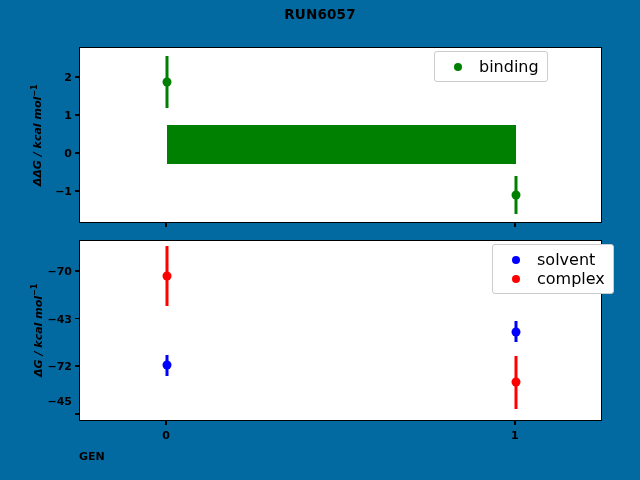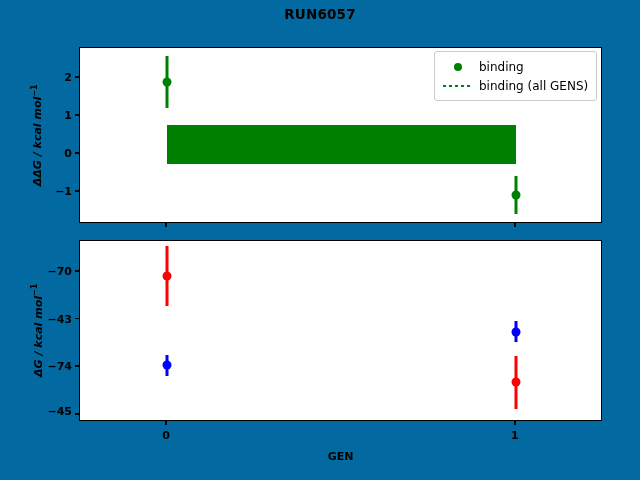--- a/index.html
+++ b/index.html
@@ -84,21 +84,20 @@
     white-space: nowrap;
     transform-origin: 50% 50%;
     transform: rotate(-90deg);
     text-align: center;
   }
   .xlabel {
     position: absolute;
     font-size: 11px;
     font-weight: bold;
     color: #000000;
-    text-align: center;
     white-space: nowrap;
   }
   .sup {
     font-size: 8px;
     vertical-align: super;
   }
   .ital {
     font-style: italic;
   }
   
@@ -147,21 +146,21 @@
   }
   .legend-dotted {
     width: 30px;
     height: 2px;
     display: block;
     background-image: linear-gradient(to right, #008000 55%, rgba(0,0,0,0) 0%);
     background-size: 6px 2px;
     background-repeat: repeat-x;
   }
   .legend-label {
-    font-size: 12px;
+    font-size: 16px;
     color: #000000;
     padding-left: 4px;
     white-space: nowrap;
   }
 </style>
 </head>
 <body>
 
 <div id="figure">
 
@@ -192,56 +191,64 @@
       </div>
   </div>
 
   <div class="legend" id="legend-top" style="top: 51px; left: 434px;">
     <div class="legend-row">
       <span class="legend-key">
           <span class="legend-dot" id="lk-t0" style="background: rgb(0, 128, 0);"></span>
         </span>
       <span class="legend-label">binding</span>
     </div>
-    <div class="legend-row">
-      <span class="legend-key">
-          <span class="legend-dotted" id="lk-t1"></span>
-        </span>
-      <span class="legend-label">binding (all GENS)</span>
-    </div>
   </div>
 
   <div class="ylabel" id="ylabel-bottom" style="left: -9.5px; top: 323px;">
     <span class="ital">ΔG / kcal mol</span><span class="sup">−1</span>
   </div>
 
   <div id="bottom-ticks">
       <div class="ytick-mark" style="left: 75px; top: 270.161px;"></div>
       <div class="ytick-label" style="left: 31px; top: 270.961px; width: 41px;">−70</div>
       <div class="ytick-mark" style="left: 75px; top: 317.792px;"></div>
       <div class="ytick-label" style="left: 31px; top: 318.592px; width: 41px; text-align: right;">−43</div>
       <div class="ytick-mark" style="left: 75px; top: 365.424px;"></div>
-      <div class="ytick-label" style="left: 31px; top: 366.224px; width: 41px;">−74</div>
+      <div class="ytick-label" style="left: 31px; top: 366.224px; width: 41px;">−72</div>
       <div class="ytick-mark" style="left: 75px; top: 413.055px;"></div>
-      <div class="ytick-label" style="left: 31px; top: 411px; width: 41px; text-align: right;">−45</div>
+      <div class="ytick-label" style="left: 31px; top: 401px; width: 41px; text-align: right;">−45</div>
     </div>
 
   <div class="axes" id="axes-bottom">
     <div id="bottom-plot-area">
         <div class="errbar" style="left: 87.1667px; top: 113.839px; height: 20.9579px; background: rgb(0, 0, 255);"></div>
         <div class="marker" style="left: 87.1667px; top: 124.318px; background: rgb(0, 0, 255);"></div>
         <div class="errbar" style="left: 435.833px; top: 80.0211px; height: 20.9579px; background: rgb(0, 0, 255);"></div>
         <div class="marker" style="left: 435.833px; top: 90.5px; background: rgb(0, 0, 255);"></div>
         <div class="errbar" style="left: 87.1667px; top: 4.76316px; height: 60.0158px; background: rgb(255, 0, 0);"></div>
         <div class="marker" style="left: 87.1667px; top: 34.7711px; background: rgb(255, 0, 0);"></div>
         <div class="errbar" style="left: 435.833px; top: 114.792px; height: 53.3474px; background: rgb(255, 0, 0);"></div>
         <div class="marker" style="left: 435.833px; top: 141.466px; background: rgb(255, 0, 0);"></div>
       </div>
   </div>
 
+  <div class="legend" id="legend-bottom" style="top: 244px; left: 492px;">
+    <div class="legend-row">
+      <span class="legend-key">
+          <span class="legend-dot" id="lk-b0" style="background: rgb(0, 0, 255);"></span>
+        </span>
+      <span class="legend-label">solvent</span>
+    </div>
+    <div class="legend-row">
+      <span class="legend-key">
+          <span class="legend-dot" id="lk-b1" style="background: rgb(255, 0, 0);"></span>
+        </span>
+      <span class="legend-label">complex</span>
+    </div>
+  </div>
 
   <div id="xticks">
       <div class="xtick-mark" style="left: 165.367px; top: 421px;"></div>
       <div class="xtick-label" style="left: 166.167px; top: 429px;">0</div>
       <div class="xtick-mark" style="left: 514.033px; top: 421px;"></div>
       <div class="xtick-label" style="left: 514.833px; top: 429px;">1</div>
       <div class="xtick-mark" style="left: 165.367px; top: 223px;"></div>
       <div class="xtick-mark" style="left: 514.033px; top: 223px;"></div>
     </div>
 

